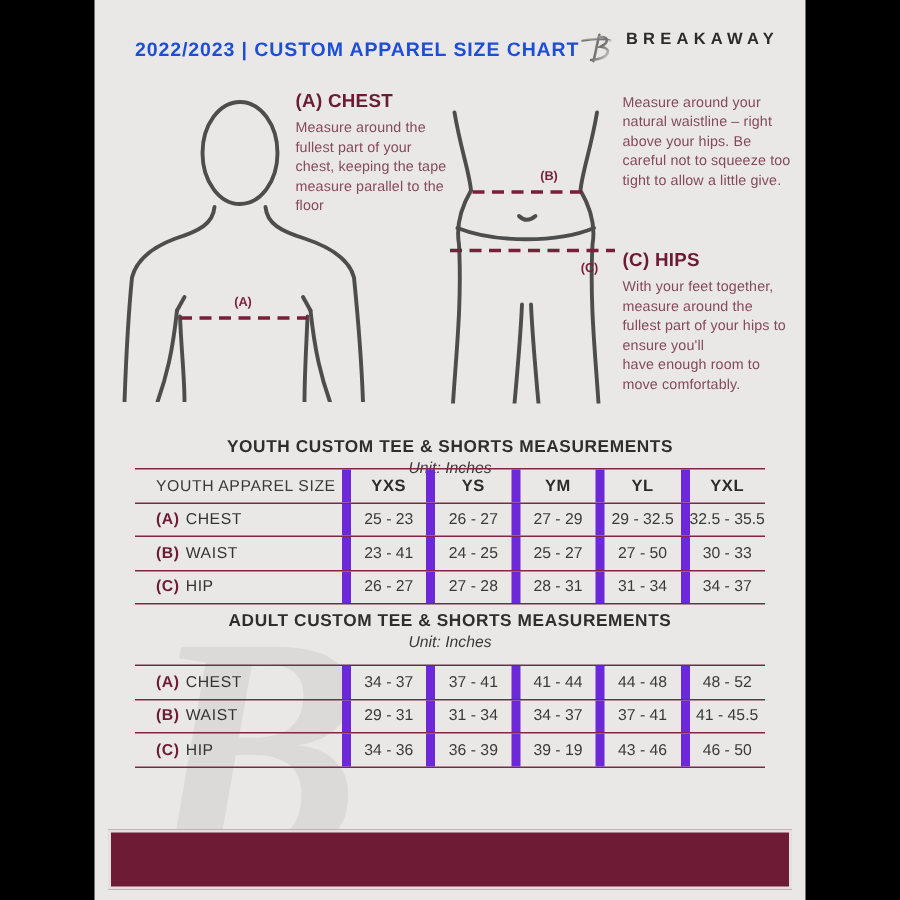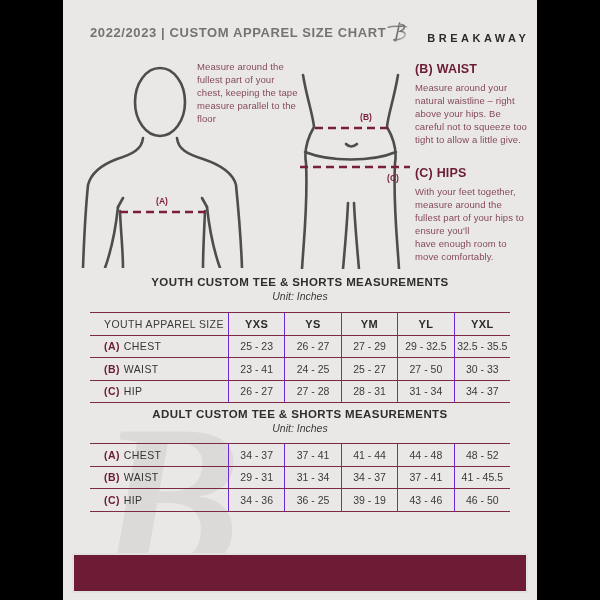--- a/index.html
+++ b/index.html
@@ -13,24 +13,24 @@
   .page{
     position:absolute;left:63px;top:0;width:474px;height:600px;
     background:#e9e8e6;
   }
   
   .header{
     position:absolute;left:27px;right:25px;top:18px;height:28px;
     display:flex;justify-content:space-between;align-items:center;
   }
   .header-title{
-    font-size:13px;font-weight:bold;color:#737373;letter-spacing:.6px;
+    font-size:13px;font-weight:bold;color:#1d4ed8;letter-spacing:.6px;
     white-space:nowrap;
   }
-  .brand{display:flex;align-items:flex-end;gap:17px;}
+  .brand{display:flex;align-items:flex-start;gap:7px;}
   .brand-name{font-size:11px;font-weight:bold;color:#2b2b2b;letter-spacing:3.5px;}
   
   .instr{position:absolute;}
   .instr-h{font-size:12.5px;font-weight:bold;color:#6b1b34;margin-bottom:5px;letter-spacing:.2px;}
   .instr-b{
     font-size:9.5px;color:#85495c;line-height:13px;
     white-space:pre-line;letter-spacing:.1px;
   }
   .instr-chest{left:134px;top:60px;width:106px;}
   .instr-waist{left:352px;top:62px;width:112px;}
@@ -47,30 +47,30 @@
     position:absolute;left:27px;width:420px;
     border-top:1px solid #7c2946;border-bottom:1px solid #7c2946;
   }
   .trow{
     display:grid;grid-template-columns:138px repeat(5,1fr);
     height:21.5px;border-bottom:1px solid #7c2946;
   }
   .trow:last-child{border-bottom:none;}
   .tc{
     display:flex;align-items:center;justify-content:center;
-    font-size:10.5px;color:#3a3a3a;border-left:1px solid #6d28d9;
+    font-size:10.5px;color:#3a3a3a;border-left:6px solid #6d28d9;
     overflow:hidden;white-space:nowrap;
   }
   .tc.first{justify-content:flex-start;padding-left:14px;border-left:none;letter-spacing:.4px;}
   .tc.szhead{font-weight:bold;color:#2b2b2b;font-size:11px;letter-spacing:.4px;}
   .rowlabel .pfx{color:#6b1b34;font-weight:bold;margin-right:4px;}
   .rowlabel .lbl{color:#333;letter-spacing:.4px;}
   .yt{top:312px;}
   .at{top:443px;}
-  .yt-title{top:276px;text-align:center;}
+  .yt-title{top:292px;text-align:center;}
   .at-title{top:408px;}
   
   .footer{
     position:absolute;left:9px;top:553px;width:452px;height:36px;
     background:#6e1c35;border:2px solid #e2e1df;
   }
   .watermark{
     position:absolute;left:35px;top:392px;
     font-size:215px;font-weight:bold;font-style:italic;
     font-family:"Liberation Serif", serif;
@@ -137,24 +137,24 @@
           <path d="M64 146 C65 168 67 190 69 212"></path>
         </g>
         <path d="M25 71 L103 71" stroke="#7a1f38" stroke-width="2.4" stroke-dasharray="8 5" fill="none"></path>
         <text x="76" y="63" text-anchor="middle" font-size="8.5" font-weight="bold" fill="#7a1f38">(B)</text>
         <path d="M10 110 L120 110" stroke="#7a1f38" stroke-width="2.4" stroke-dasharray="8 5" fill="none"></path>
         <text x="103" y="124" text-anchor="middle" font-size="8.5" font-weight="bold" fill="#7a1f38">(C)</text>
       </svg>
     </div>
 
     <div class="instr instr-chest">
+      <div class="instr-h">(A) CHEST</div>
       <div class="instr-b">Measure around the fullest part of your chest, keeping the tape measure parallel to the floor</div>
     </div>
     <div class="instr instr-waist">
-      <div class="instr-h">(B) WAIST</div>
       <div class="instr-b">Measure around your natural waistline – right above your hips. Be careful not to squeeze too tight to allow a little give.</div>
     </div>
     <div class="instr instr-hips">
       <div class="instr-h">(C) HIPS</div>
       <div class="instr-b">With your feet together, measure around the fullest part of your hips to ensure you'll
 have enough room to move comfortably.</div>
     </div>
 
     <div class="section-title yt-title">
       <div class="t">YOUTH CUSTOM TEE &amp; SHORTS MEASUREMENTS</div>
@@ -230,21 +230,21 @@
         <div class="tc">34 - 37</div>
         <div class="tc">37 - 41</div>
         <div class="tc">41 - 45.5</div>
       </div>
       <div class="trow">
         <div class="tc first rowlabel">
           <span class="pfx">(C)</span>
           <span class="lbl">HIP</span>
         </div>
         <div class="tc">34 - 36</div>
-        <div class="tc">36 - 25</div>
+        <div class="tc">36 - 39</div>
         <div class="tc">39 - 19</div>
         <div class="tc">43 - 46</div>
         <div class="tc">46 - 50</div>
       </div>
     </div>
 
     <div class="footer"></div>
 
   </div>
 </div>

